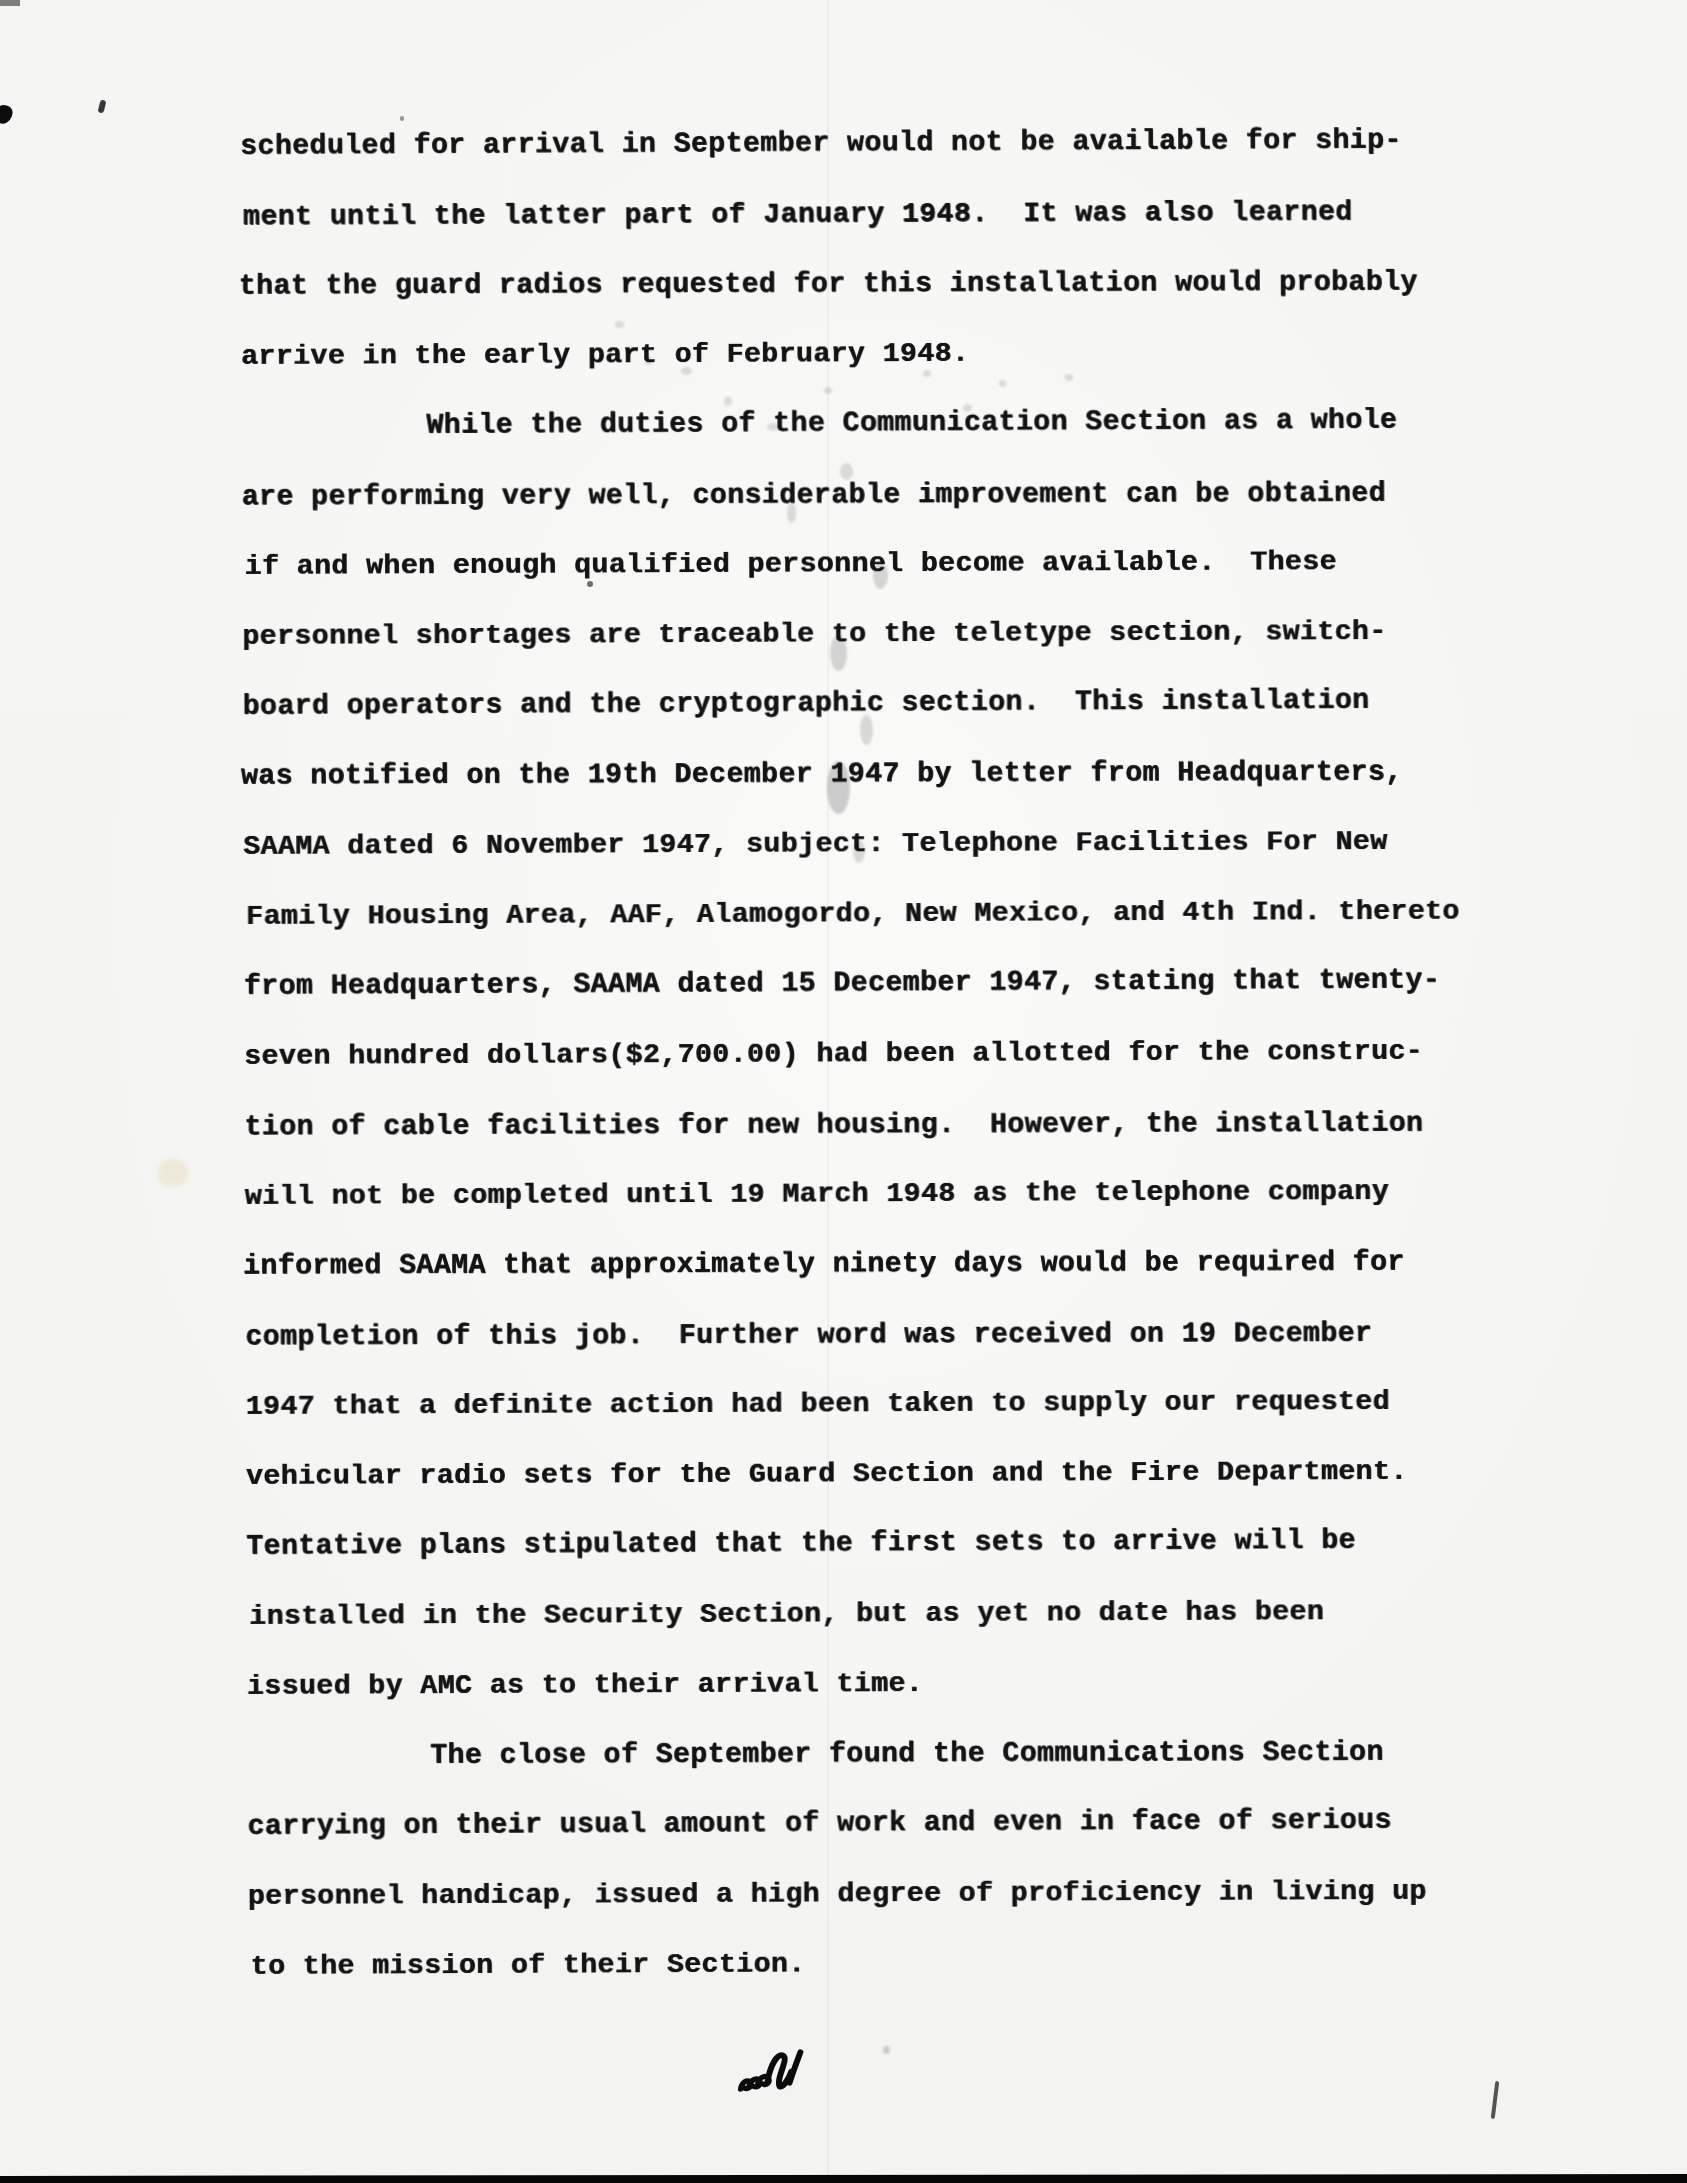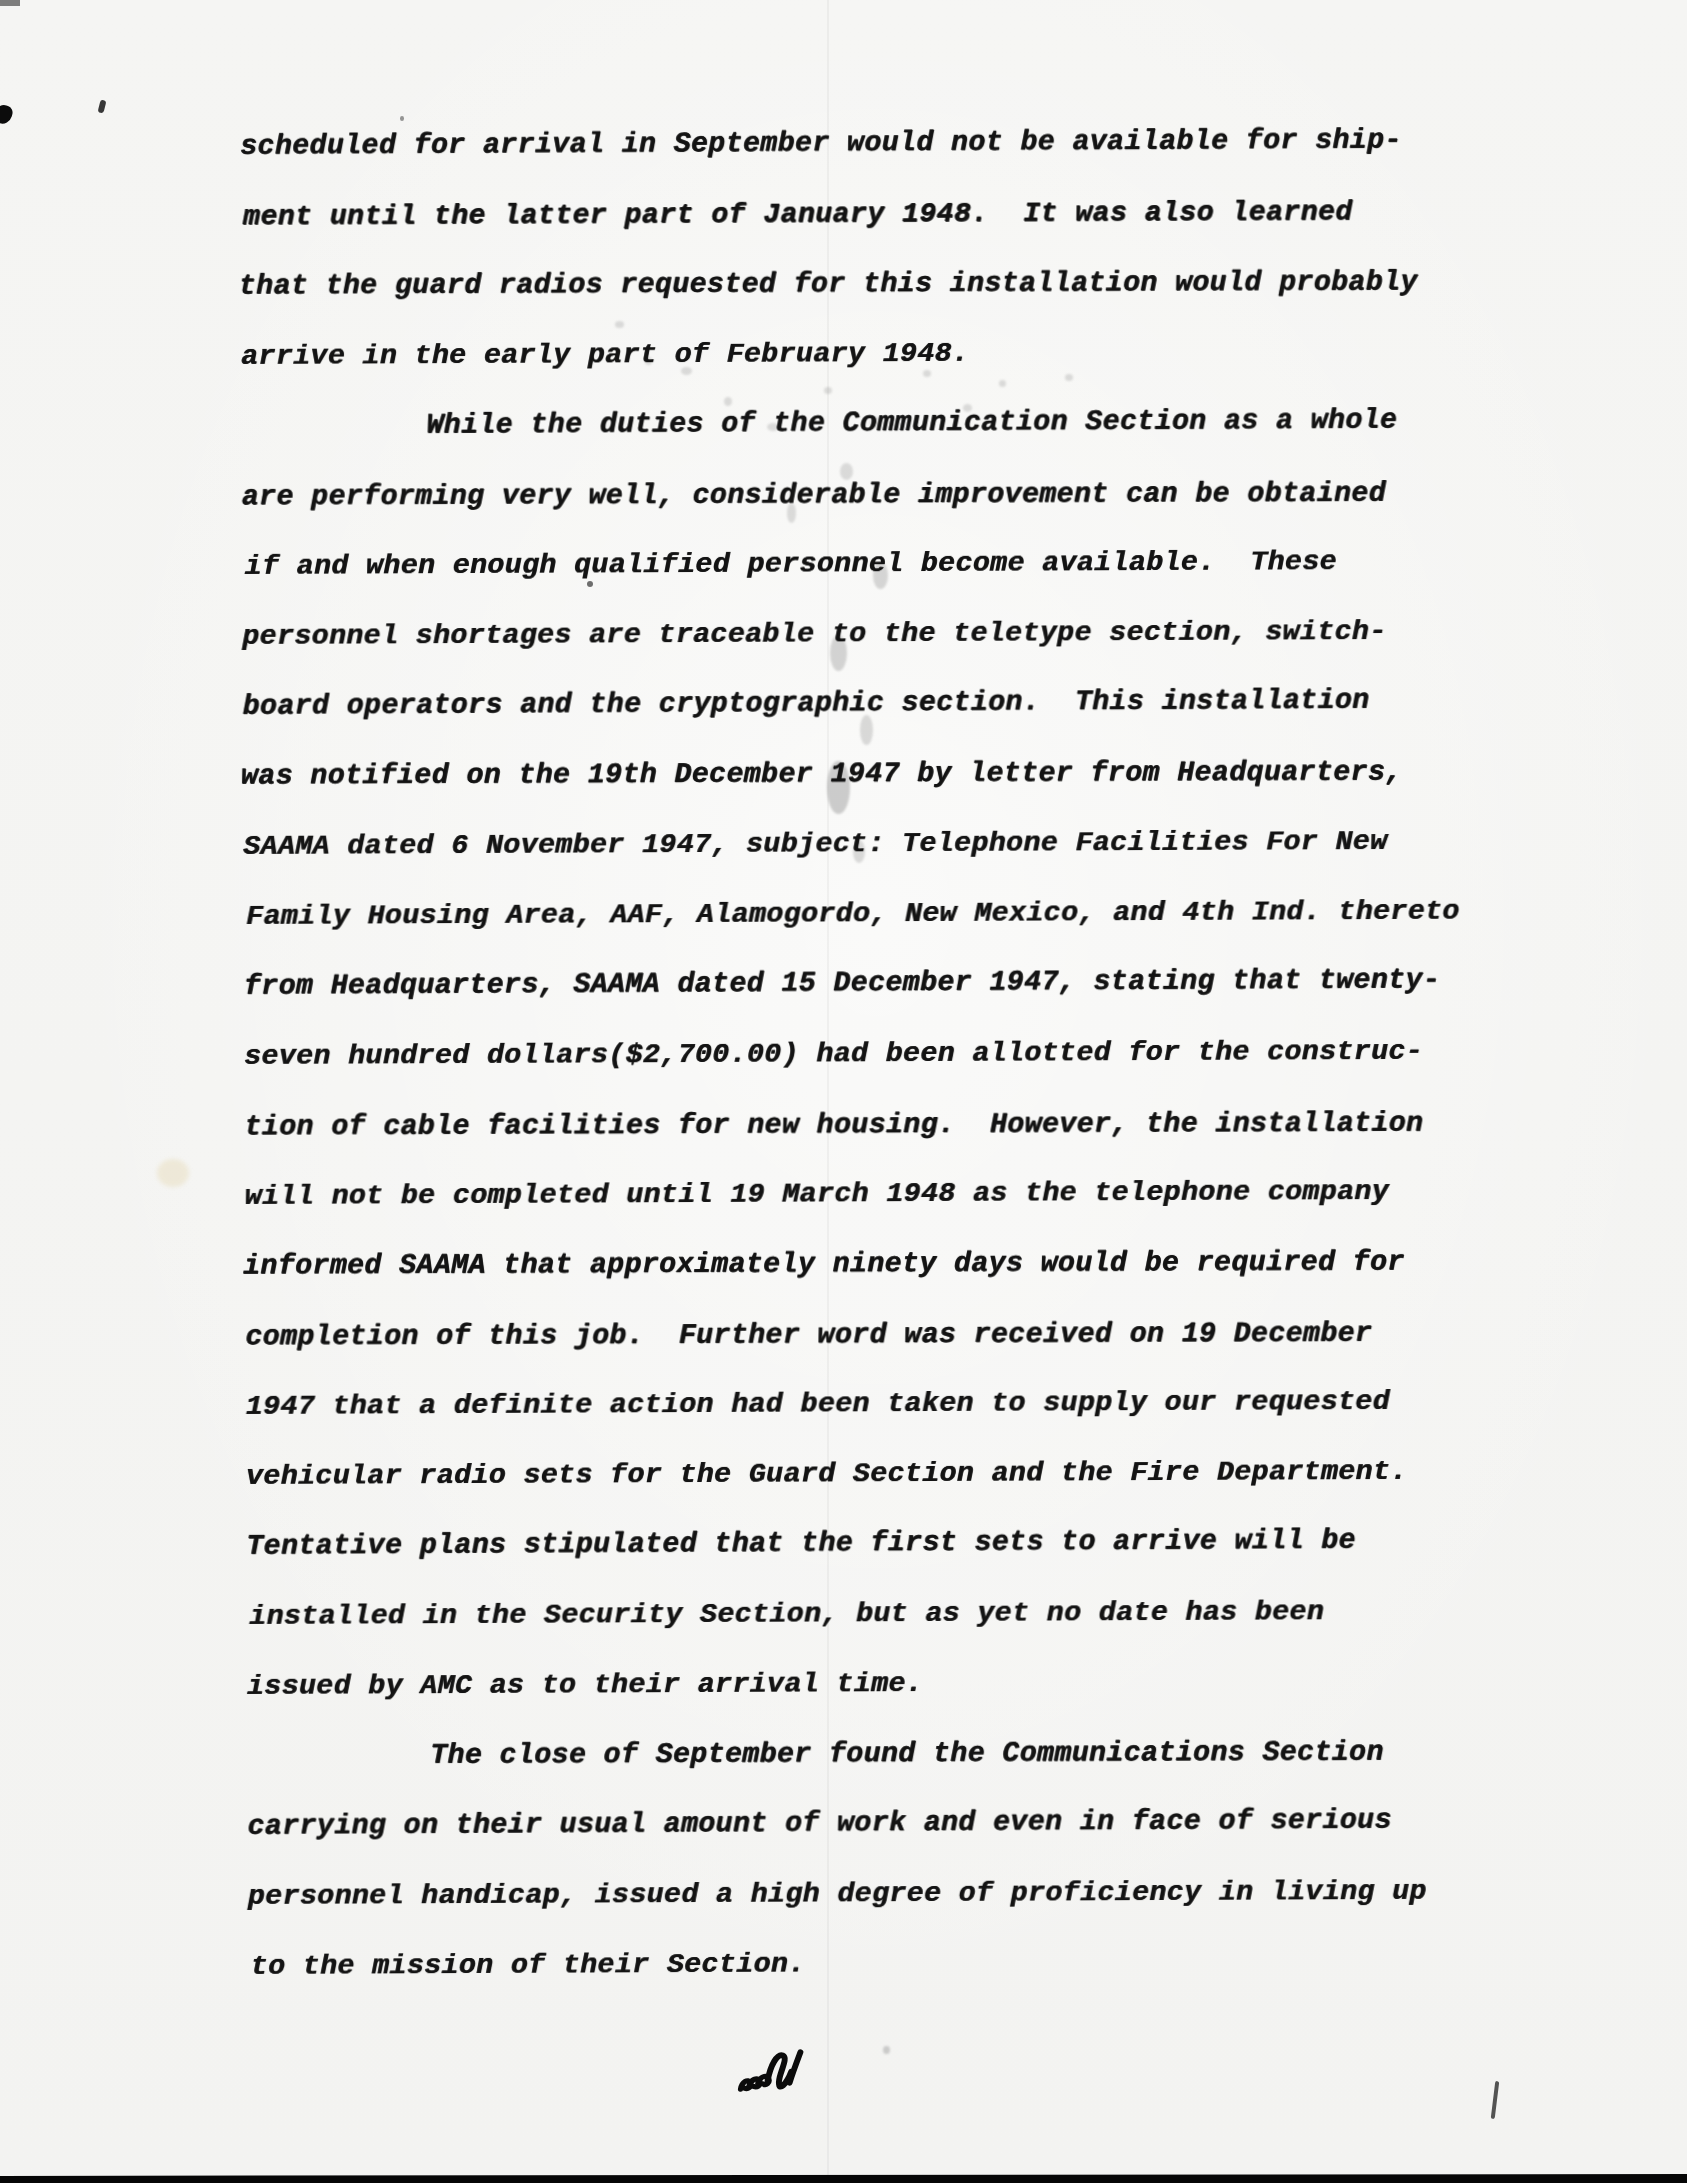--- a/index.html
+++ b/index.html
@@ -12,21 +12,20 @@
   }
   .page {
     position: absolute;
     left: 0; top: 0;
     width: 1687px;
     height: 2183px;
     background:
       radial-gradient(ellipse 1191px 1588px at 52% 42%, rgba(255,255,255,0.55) 0%, rgba(255,255,255,0) 70%),
       linear-gradient(#f5f5f3, #f3f3f1);
     font-family: "Liberation Mono", "DejaVu Sans Mono", monospace;
-    font-style: italic;
   }
   
   .fold-line {
     position: absolute;
     left: 827px; top: 0;
     width: 2px; height: 2183px;
     background: rgba(110,110,110,0.07);
   }
   
   .text-block {

